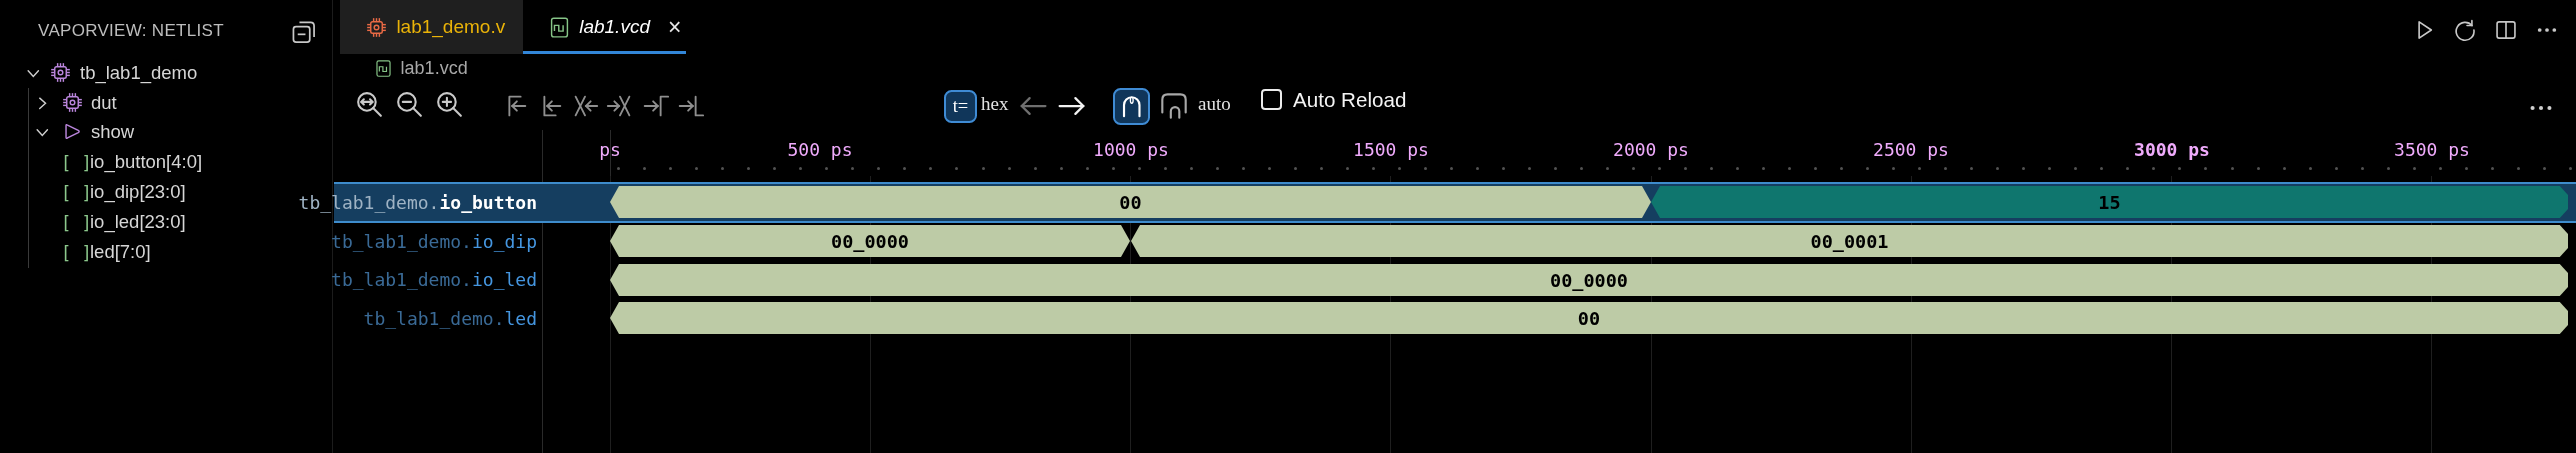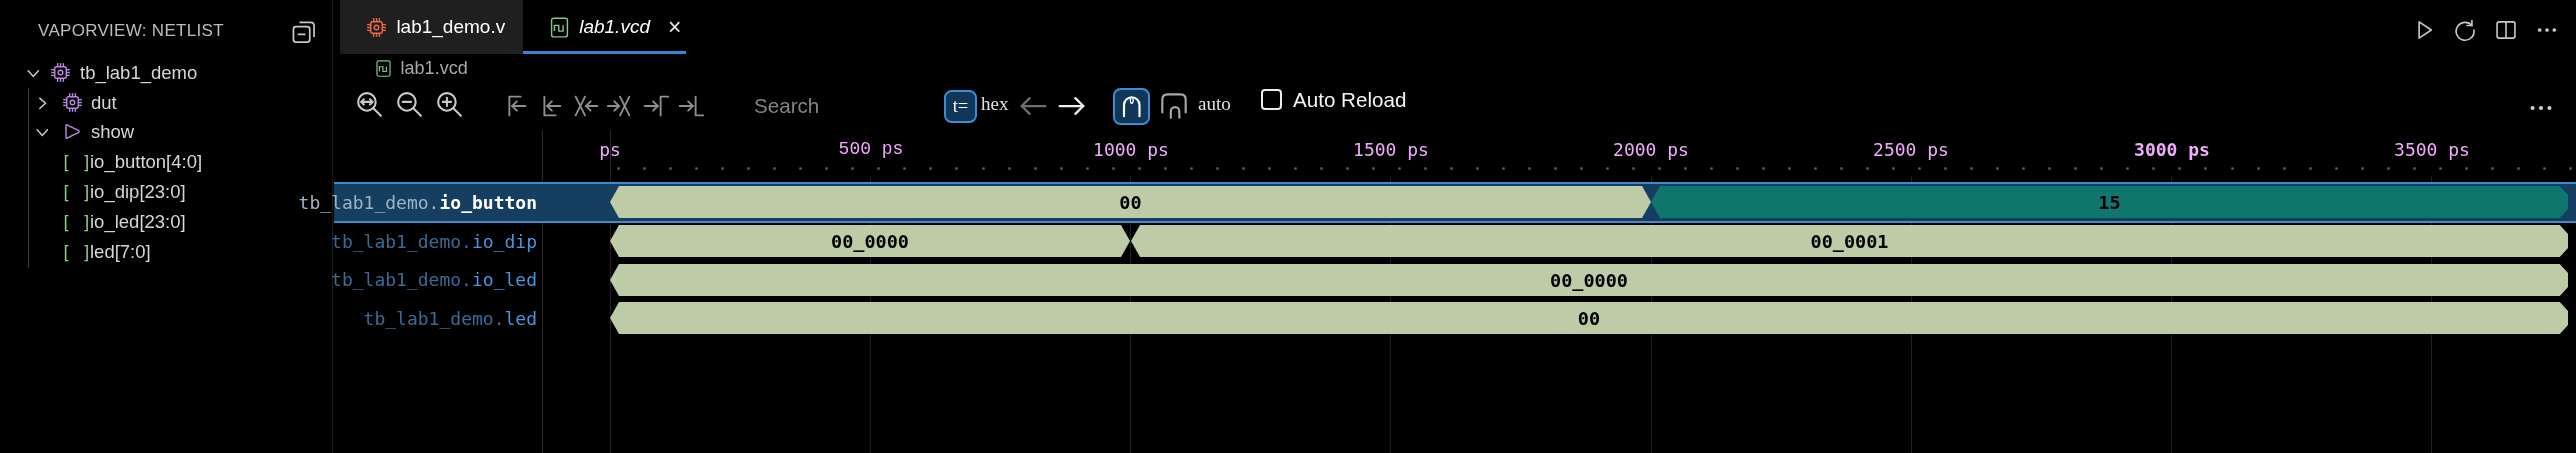--- a/index.html
+++ b/index.html
@@ -22,21 +22,21 @@
 
   
   .tabstrip { position:absolute; left:334px; top:0; width:2242px; height:54px; background:#000; }
   .tab { position:absolute; top:0; height:54px; display:flex; align-items:center; cursor:pointer; }
   .tab-1 { left:6.2px; width:183px; background:#1f1f1f; }
   .tab-2 { left:189px; width:163px; background:#000; }
   .tab .ficon { width:23px; height:23px; margin-left:25px; flex:0 0 auto; }
   .tab-1 .ficon { color:#ea6a45; }
   .tab-2 .ficon { color:#86c487; }
   .tab-label { font-size:19px; margin-left:8.2px; white-space:nowrap; }
-  .tab-1 .tab-label { color:#ffffff; }
+  .tab-1 .tab-label { color:#eab308; }
   .tab-2 .tab-label { color:#fff; font-style:italic; }
   .tab-close { margin-left:18px; color:#e6e6e6; font-size:23px; line-height:1; cursor:pointer; }
   .tab-underline { position:absolute; left:189px; top:51px; width:163px; height:2.7px; background:#3286d8; }
 
   .editor-actions { position:absolute; right:16.5px; top:16.5px; display:flex; gap:15px; align-items:center; color:#c8c8c8; }
   .ea-btn { width:26px; height:26px; cursor:pointer; }
 
   
   .breadcrumb { position:absolute; left:374px; top:55px; height:26px; display:flex; align-items:center; cursor:pointer; }
   .breadcrumb .ficon { width:19px; height:19px; color:#86c487; }
@@ -321,21 +321,20 @@
       </svg>
     </span>
     <span class="edgeicon" style="left:341px">
       <svg viewBox="0 0 32 32" width="30" height="30" fill="none" stroke="currentColor" stroke-width="2" stroke-linecap="round">
         <path d="M22,6 V26 M22,26 H30"></path>
           <line x1="5" y1="16" x2="19" y2="16"></line>
           <polyline points="14,11 19,16 14,21"></polyline>
       </svg>
     </span>
 
-    <input class="search-input" value="" placeholder="Search" style="">
 
     <div class="pillbtn btn-tformat">
       <span>t=</span>
     </div>
     <span class="lbl-hex">hex</span>
 
     <span class="arrowbtn arrow-back">
       <svg viewBox="0 0 32 32" width="36" height="36" fill="none" stroke="currentColor" stroke-width="2" stroke-linecap="round">
         <line x1="27" y1="16" x2="6" y2="16"></line>
           <polyline points="13,9 6,16 13,23"></polyline>
@@ -381,21 +380,21 @@
       <div class="col-divider" style="left: 610px;"></div>
       <div class="gridline" style="left: 610px;"></div>
       <div class="gridline" style="left: 870px;"></div>
       <div class="gridline" style="left: 1130px;"></div>
       <div class="gridline" style="left: 1390px;"></div>
       <div class="gridline" style="left: 1651px;"></div>
       <div class="gridline" style="left: 1911px;"></div>
       <div class="gridline" style="left: 2171px;"></div>
       <div class="gridline" style="left: 2431px;"></div>
       <div class="ruler-label" style="left: 610px;">ps</div>
-      <div class="ruler-label" style="left: 871px; font-family: Liberation Mono, monospace;">500 ps</div>
+      <div class="ruler-label" style="left: 820px;">500 ps</div>
       <div class="ruler-label" style="left: 1131px;">1000 ps</div>
       <div class="ruler-label" style="left: 1391px;">1500 ps</div>
       <div class="ruler-label" style="left: 1651px;">2000 ps</div>
       <div class="ruler-label" style="left: 1911px;">2500 ps</div>
       <div class="ruler-label" style="left: 2172px; font-weight: bold;">3000 ps</div>
       <div class="ruler-label" style="left: 2432px;">3500 ps</div>
       <div class="ruler-dot" style="left: 617px;"></div>
       <div class="ruler-dot" style="left: 643px;"></div>
       <div class="ruler-dot" style="left: 669px;"></div>
       <div class="ruler-dot" style="left: 695px;"></div>

